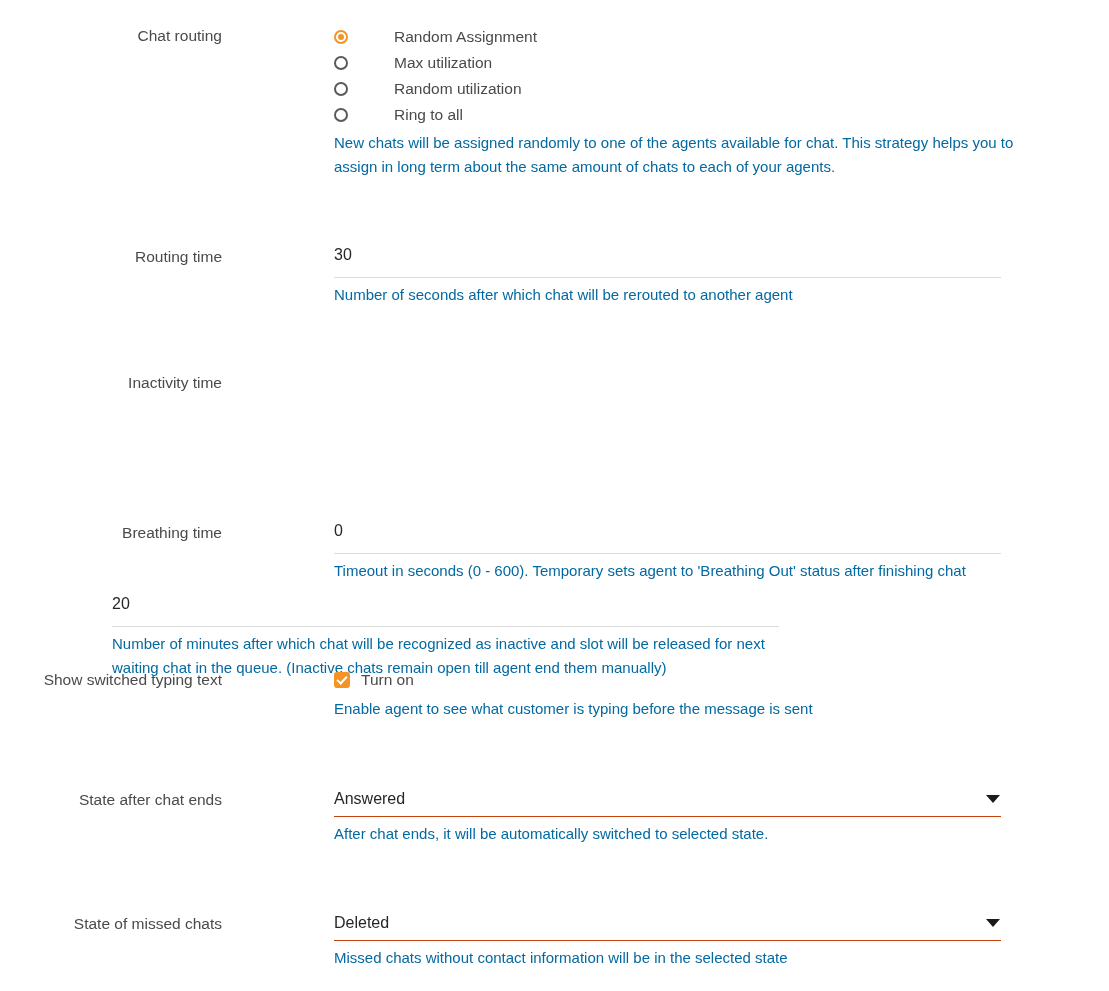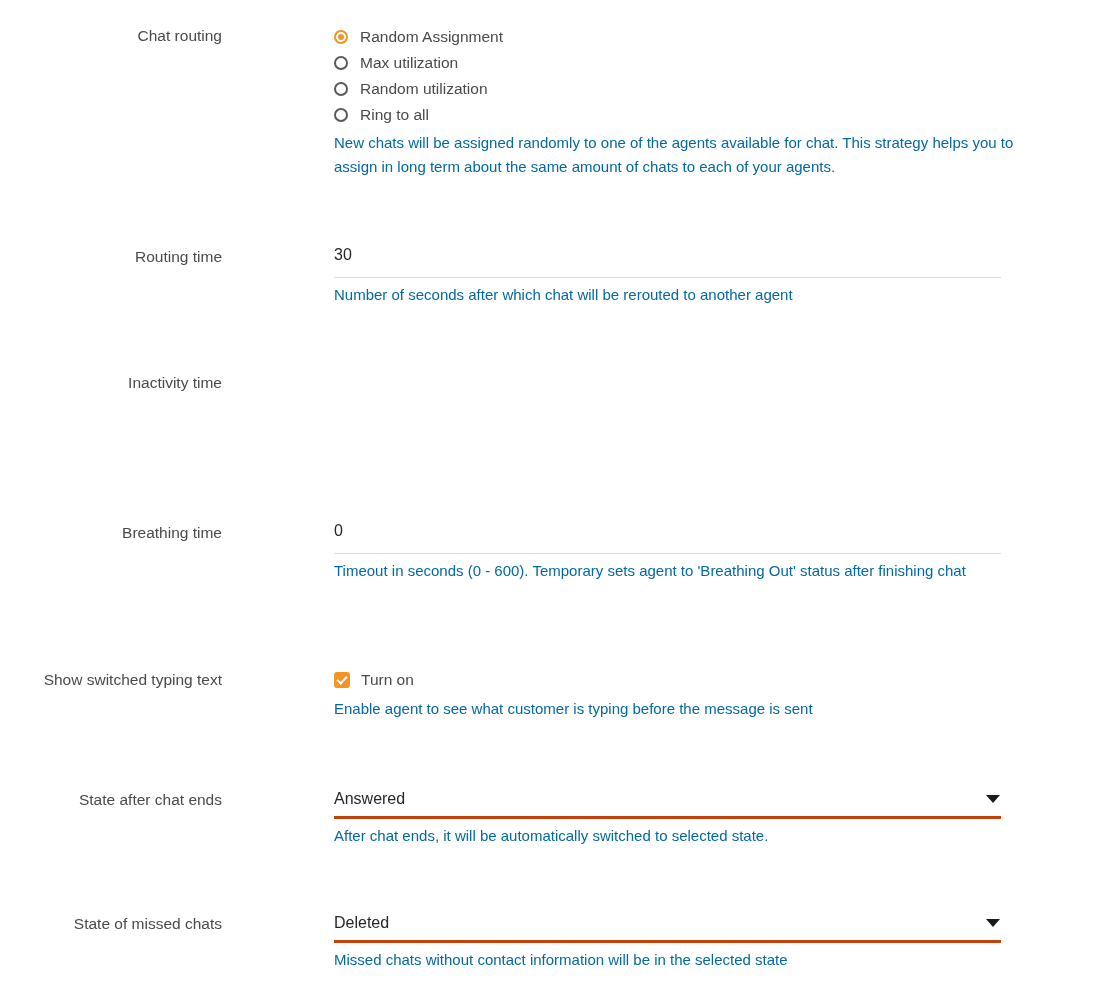--- a/index.html
+++ b/index.html
@@ -39,20 +39,21 @@
     flex: 1 1 auto;
     padding-left: 112px;
     box-sizing: border-box;
   }
 
   
   .radio-item {
     display: flex;
     align-items: center;
     height: 26px;
+    gap: 34px;
   }
   .radio-mark {
     width: 14px;
     height: 14px;
     border-radius: 50%;
     border: 2px solid #5a5a5a;
     box-sizing: border-box;
     flex: 0 0 14px;
     margin-right: 12px;
     position: relative;
@@ -117,21 +118,21 @@
     position: relative;
   }
   .input-value {
     font-size: 16px;
     color: #262626;
     line-height: 20px;
     font-weight: 400;
   }
   .select-line {
     width: 667px;
-    border-bottom: 3px solid #c2410c;
+    border-bottom: 1px solid #c2410c;
     padding-bottom: 7px;
     position: relative;
     display: flex;
     align-items: center;
   }
   .select-value {
     font-size: 16px;
     color: #262626;
     line-height: 21px;
     flex: 1 1 auto;
@@ -196,20 +197,26 @@
     <div class="field-col">
       <div class="input-line">
         <span class="input-value">30</span>
       </div>
       <div class="hint">Number of seconds after which chat will be rerouted to another agent</div>
     </div>
   </div>
 
   <div class="row" style="top:371px;flex-direction:column;">
     <div class="label-col">Inactivity time</div>
+    <div class="field-col">
+      <div class="input-line">
+        <span class="input-value">20</span>
+      </div>
+      <div class="hint">Number of minutes after which chat will be recognized as inactive and slot will be released for next waiting chat in the queue. (Inactive chats remain open till agent end them manually)</div>
+    </div>
   </div>
 
   <div class="row" style="top:521px;">
     <div class="label-col">Breathing time</div>
     <div class="field-col">
       <div class="input-line">
         <span class="input-value">0</span>
       </div>
       <div class="hint">Timeout in seconds (0 - 600). Temporary sets agent to 'Breathing Out' status after finishing chat</div>
     </div>

